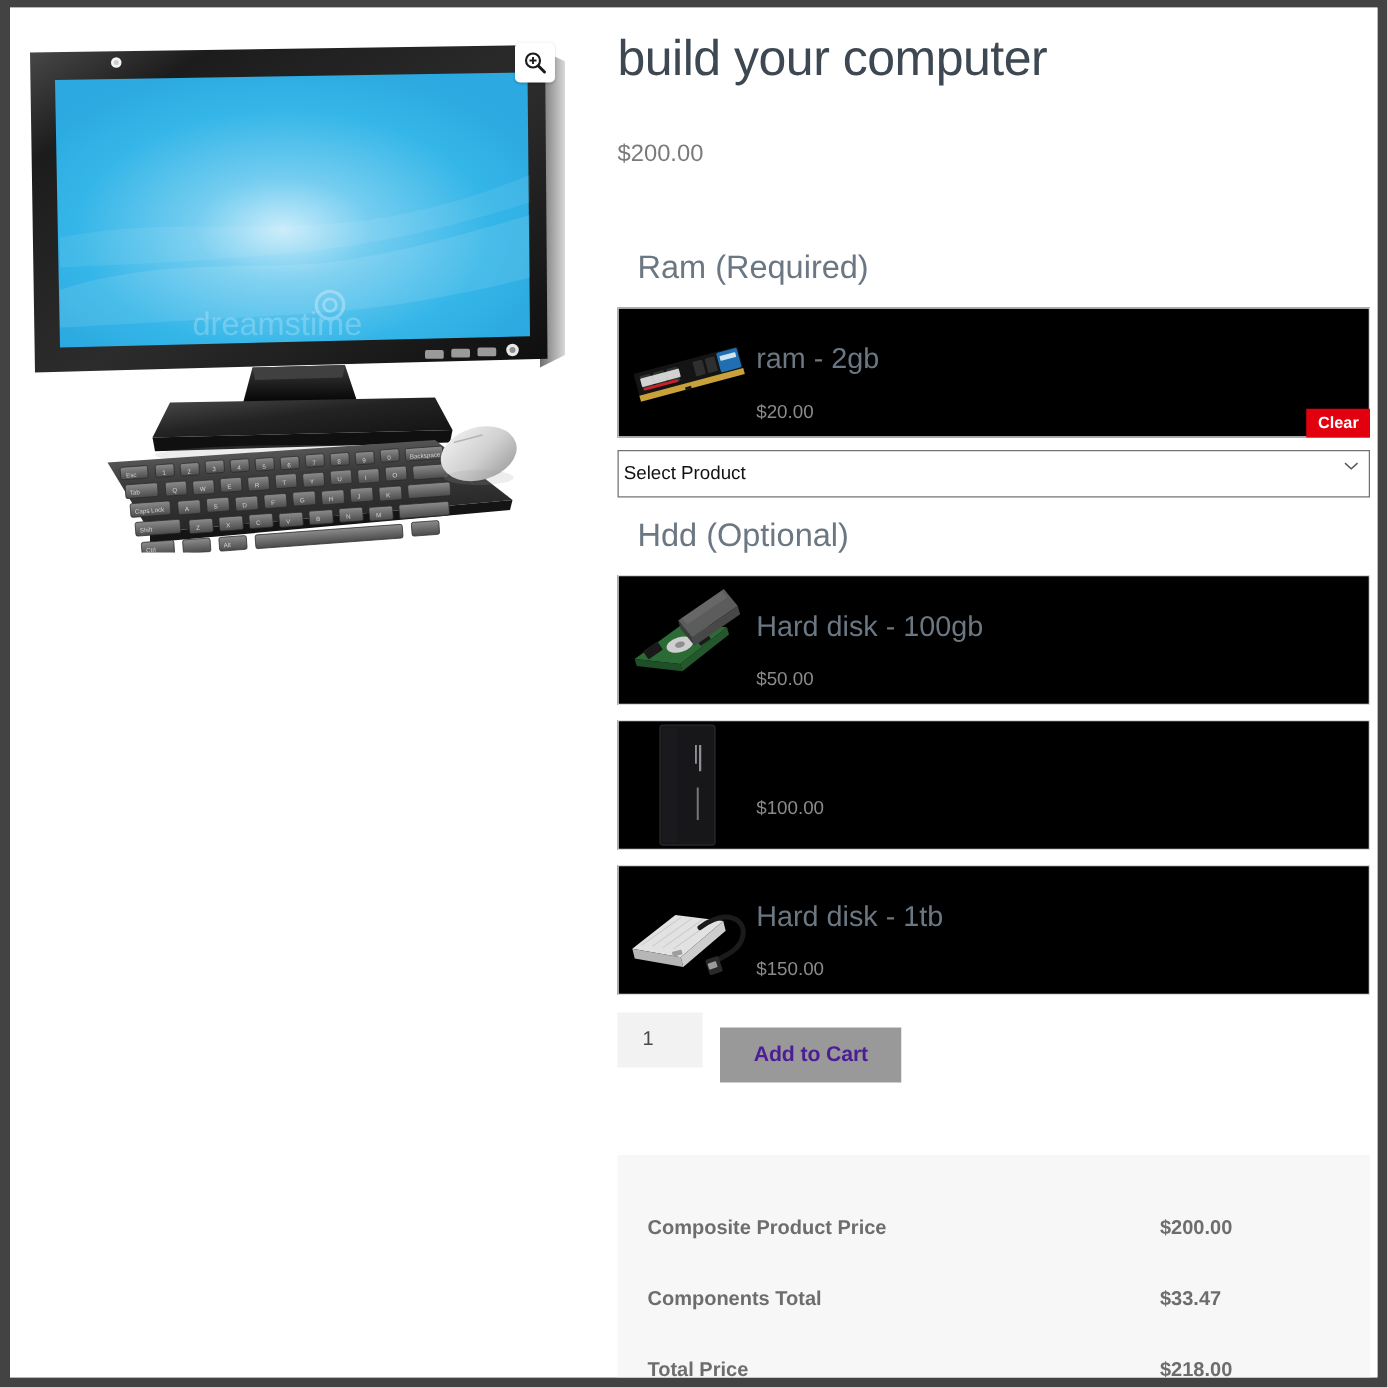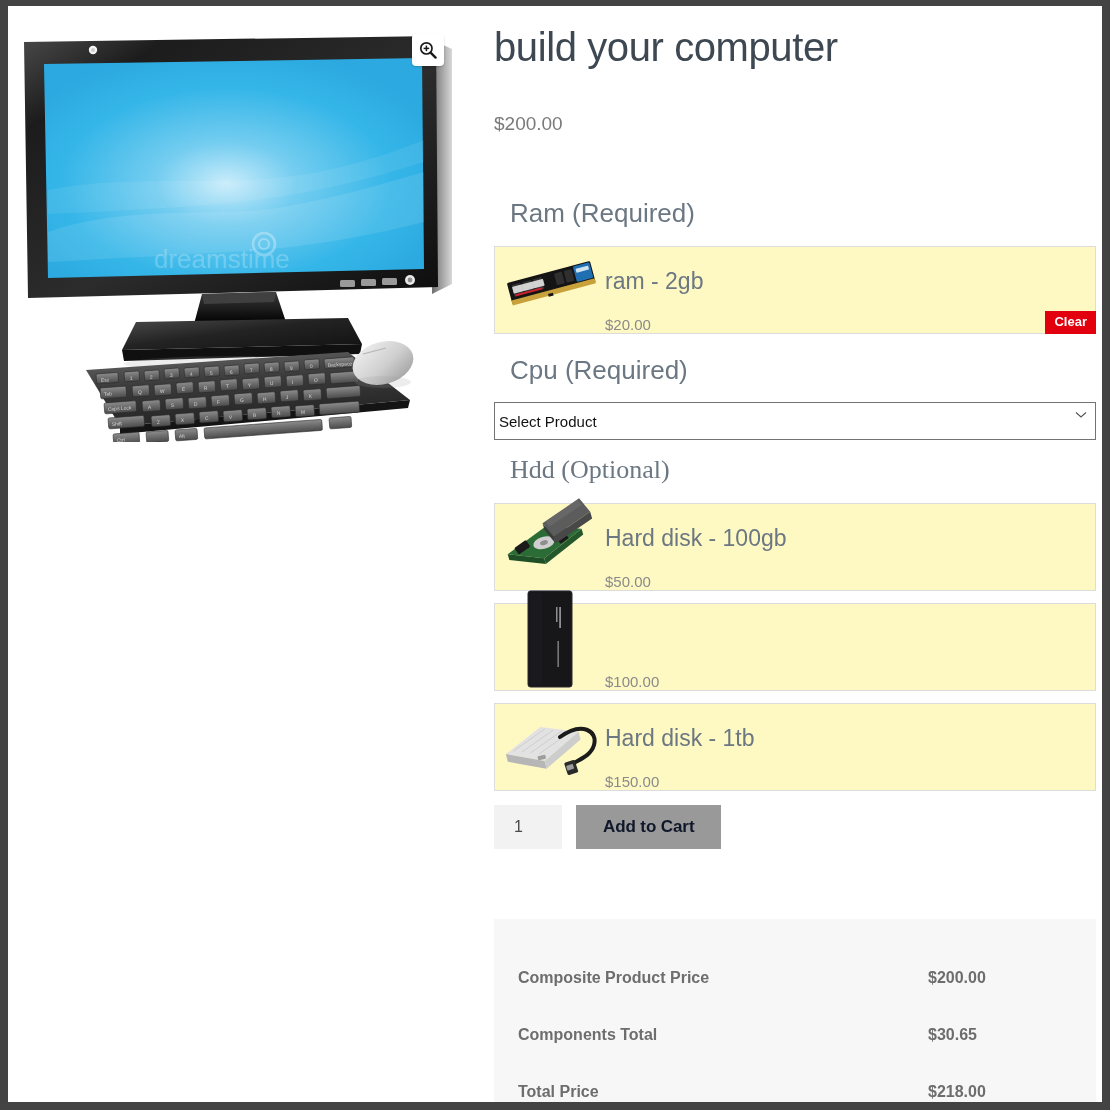--- a/index.html
+++ b/index.html
@@ -72,30 +72,30 @@
   }
   .component-label {
     font-size: 26px;
     font-weight: 300;
     color: #6b7782;
     margin: 16px;
     line-height: 1.25;
   }
   .label-ram { margin-top: 62px; }
   .label-cpu { margin-top: 20px; }
-  .label-hdd { margin-top: 14px; font-family: Liberation Serif, serif; }
+  .label-hdd { margin-top: 14px; }
 
   .option-box {
     position: relative;
     border: 1px solid #dcdcdc;
-    background: #fef9c3;
-    height: 88px;
+    background: #000000;
+    height: 104px;
     margin-top: 12px;
     display: flex;
-    align-items: flex-end;
+    align-items: center;
   }
   .option-thumb {
     width: 110px; min-width: 110px;
     height: 102px;
     position: relative;
     display: flex; align-items: center; justify-content: center;
     overflow: hidden;
   }
   .option-text { padding-top: 16px; }
   .option-name {
@@ -166,29 +166,30 @@
     outline: none;
     text-align: center;
     font-size: 16px;
     color: #4a4a4a;
     font-family: "Liberation Sans", sans-serif;
     padding-right: 6px;
   }
   .add-cart-btn {
     margin-left: 14px;
     background: #999999;
-    color: #0f172a;
+    color: #4c1d95;
     border: none;
     font-size: 17px;
     font-weight: 700;
     padding: 0 27px;
     height: 44px;
     cursor: pointer;
     font-family: "Liberation Sans", sans-serif;
     letter-spacing: -0.1px;
+    margin-top: 12px;
   }
 
   
   .summary {
     margin-top: 70px;
     background: #f7f7f7;
     padding: 26px 24px 26px 24px;
   }
   .summary-row {
     display: flex;
@@ -437,21 +438,20 @@
           </g>
         </svg>
       </div>
       <div class="option-text">
         <div class="option-name">ram - 2gb</div>
         <div class="option-price">$20.00</div>
       </div>
       <button class="clear-btn">Clear</button>
     </div>
 
-    <div class="component-label label-cpu">Cpu (Required)</div>
 
     <div class="select-wrap">
       <select class="product-select">
         <option>Select Product</option>
       </select>
       <svg class="select-chevron" width="12" height="8" viewBox="0 0 12 8">
         <path d="M1,1.5 L6,6 L11,1.5" fill="none" stroke="#555" stroke-width="1.1"></path>
       </svg>
     </div>
 
@@ -534,21 +534,21 @@
       <button class="add-cart-btn">Add to Cart</button>
     </div>
 
     <div class="summary">
       <div class="summary-row">
         <div class="summary-label">Composite Product Price</div>
         <div class="summary-value">$200.00</div>
       </div>
       <div class="summary-row">
         <div class="summary-label">Components Total</div>
-        <div class="summary-value">$30.65</div>
+        <div class="summary-value">$33.47</div>
       </div>
       <div class="summary-row">
         <div class="summary-label">Total Price</div>
         <div class="summary-value">$218.00</div>
       </div>
     </div>
 
   </div>
 </div>
 </div>

